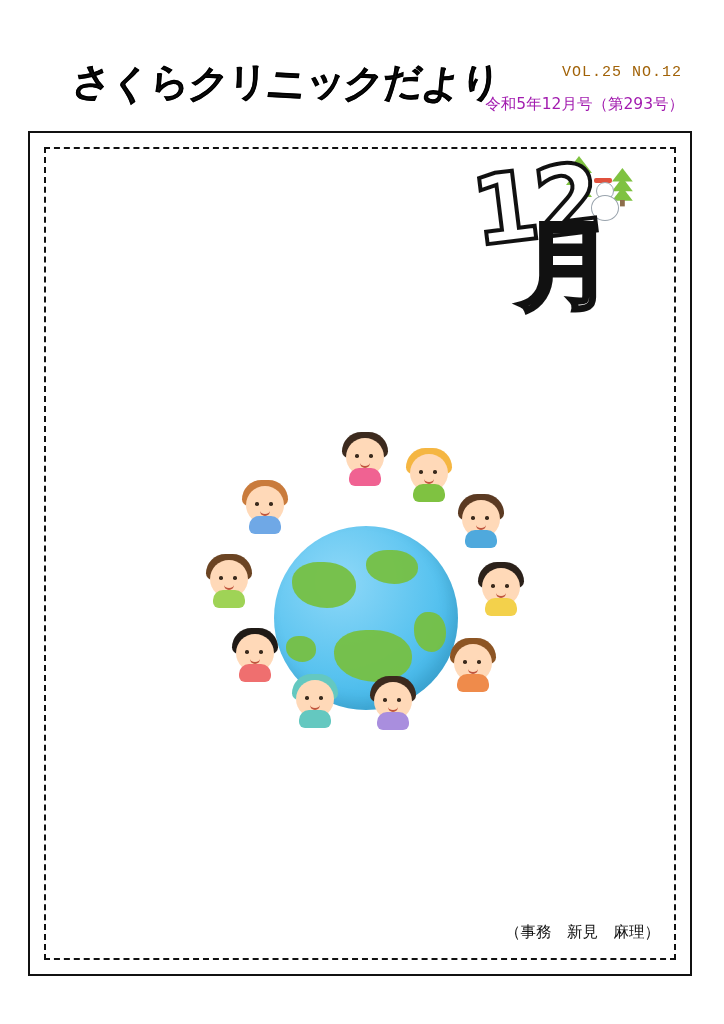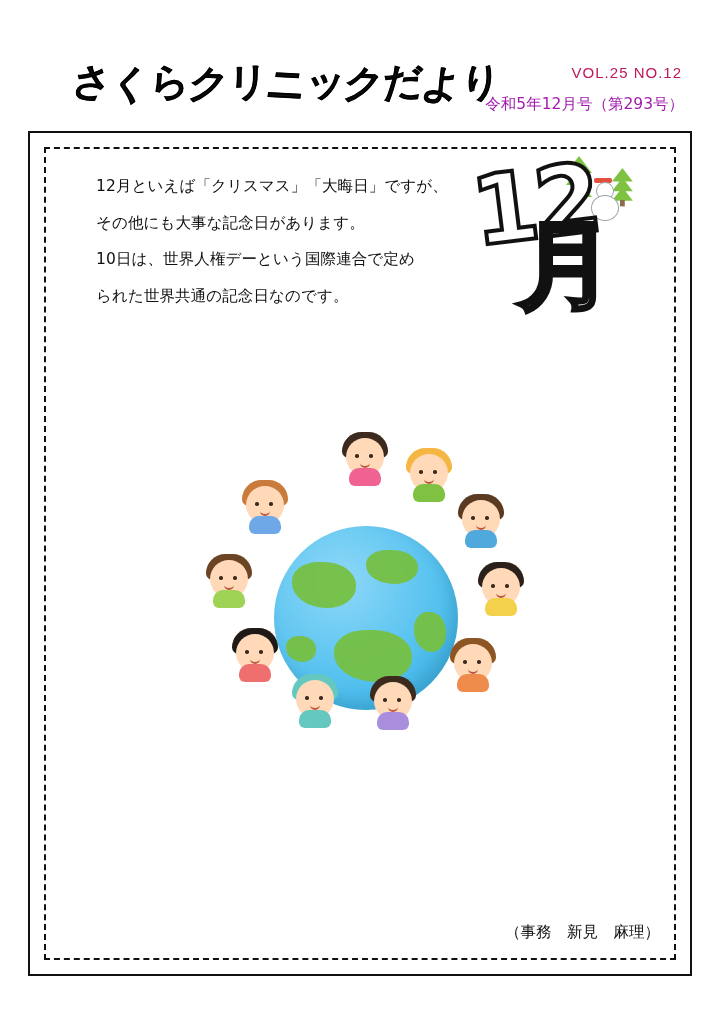--- a/index.html
+++ b/index.html
@@ -44,24 +44,24 @@
   .masthead .ch {
     display: inline-block;
   }
   .masthead .ch:nth-child(odd) { transform: rotate(-4deg) translateY(-1px); }
   .masthead .ch:nth-child(even) { transform: rotate(3deg) translateY(1px); }
 
   .vol-line {
     position: absolute;
     right: 42px;
     top: 12px;
-    font-family: Liberation Sans, sans-serif;
+    font-family: Liberation Mono, monospace;
     font-size: 15px;
     letter-spacing: 1px;
-    color: #be185d;
+    color: #a16207;
     text-align: left;
     white-space: nowrap;
   }
   .issue-line {
     position: absolute;
     right: 40px;
     top: 42px;
     font-family: "DejaVu Sans", sans-serif;
     font-size: 15.5px;
     color: #a21caf;
@@ -374,21 +374,17 @@
     <div class="snowman" style="left:118px; top:22px;">
       <div class="hat" style="left:6px; top:-4px; width:18px; height:5px;"></div>
       <div class="head" style="left:8px; top:0px; width:16px; height:16px;"></div>
       <div class="body" style="left:3px; top:13px; width:26px; height:24px;"></div>
     </div>
     <div class="big-month digits">12</div>
     <div class="big-month kanji">月</div>
   </div>
 
   <div class="body-text">
-    <p>12月といえば「クリスマス」「大晦日」ですが、
-その他にも大事な記念日があります。
-10日は、世界人権デーという国際連合で定め
-られた世界共通の記念日なのです。</p>
   </div>
 
   <div class="signature">（事務　新見　麻理）</div>
 
 </div>
 
 </body></html>

